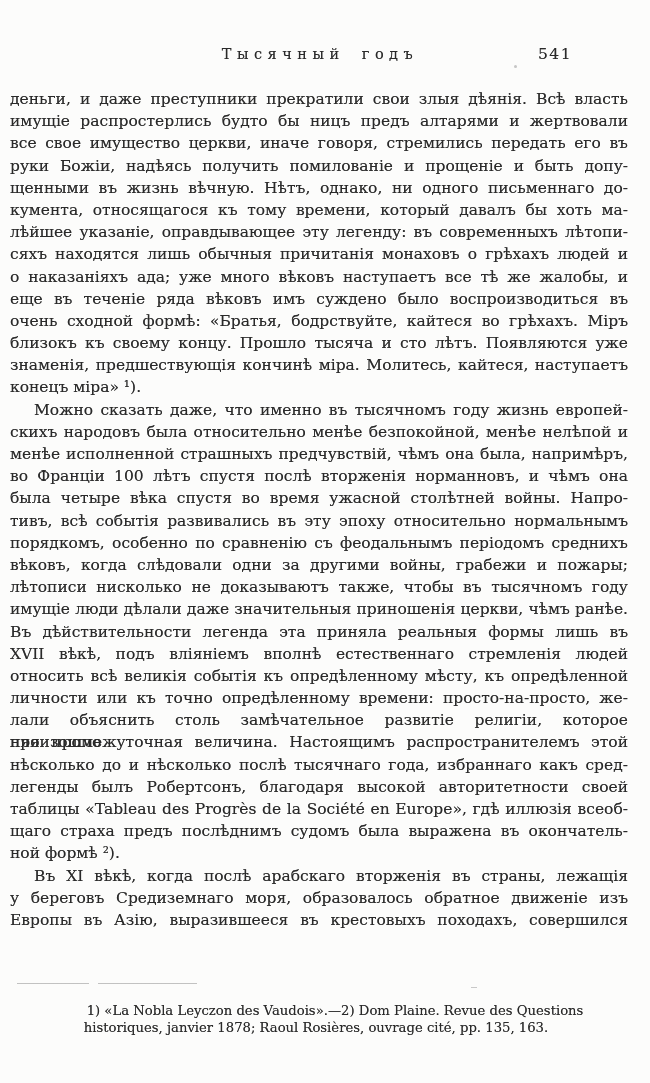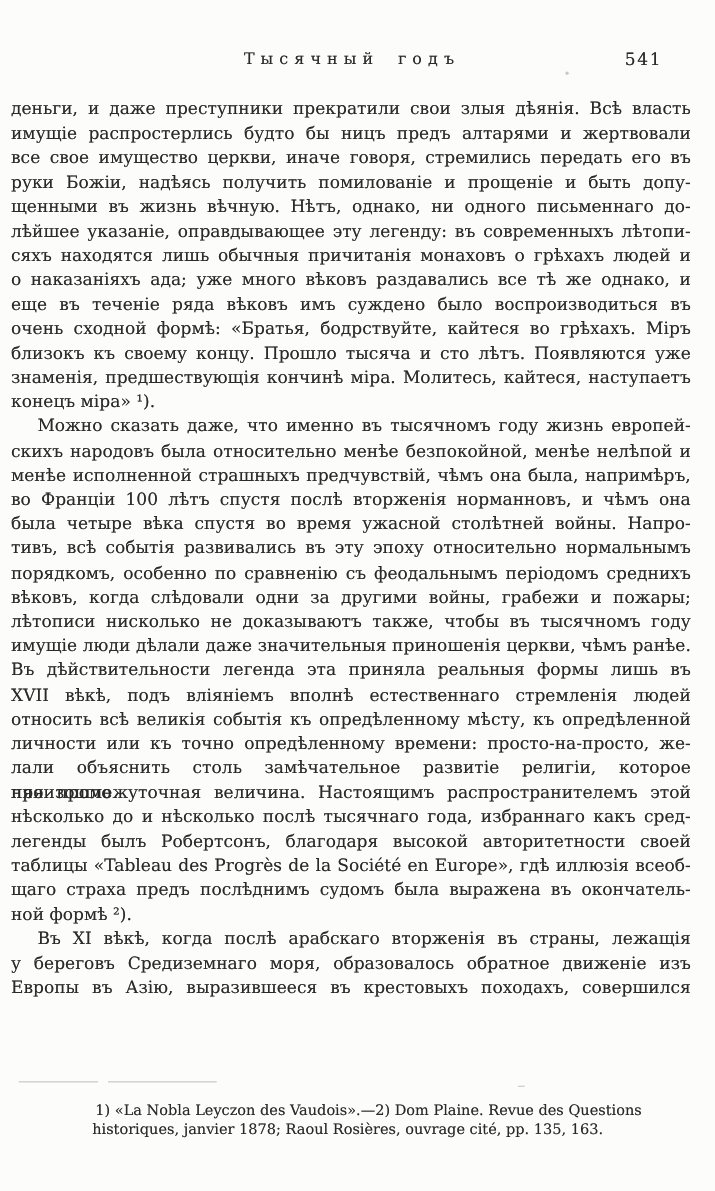--- a/index.html
+++ b/index.html
@@ -27,21 +27,21 @@
     text-align: center;
     font-size: 14.5px;
     letter-spacing: 5.5px;
     word-spacing: 7px;
     white-space: nowrap;
     margin-left: 20px;
   }
   .page-number {
     position: absolute;
     top: 45px;
-    left: 568px;
+    left: 538px;
     font-size: 15.5px;
     letter-spacing: 1.5px;
   }
   .body-text {
     position: absolute;
     left: 10px;
     top: 88px;
     width: 618px;
     font-size: 15.5px;
     line-height: 22.2px;
@@ -93,23 +93,24 @@
 
   <div class="page-number">541</div>
 
   <div class="body-text">
       <div class="paragraph">
         <div class="line">деньги, и даже преступники прекратили свои злыя дѣянія. Всѣ власть</div>
         <div class="line">имущіе распростерлись будто бы ницъ предъ алтарями и жертвовали</div>
         <div class="line">все свое имущество церкви, иначе говоря, стремились передать его въ</div>
         <div class="line">руки Божіи, надѣясь получить помилованіе и прощеніе и быть допу-</div>
         <div class="line">щенными въ жизнь вѣчную. Нѣтъ, однако, ни одного письменнаго до-</div>
+        <div class="line">кумента, относящагося къ тому времени, который давалъ бы хоть ма-</div>
         <div class="line">лѣйшее указаніе, оправдывающее эту легенду: въ современныхъ лѣтопи-</div>
         <div class="line">сяхъ находятся лишь обычныя причитанія монаховъ о грѣхахъ людей и</div>
-        <div class="line">о наказаніяхъ ада; уже много вѣковъ раздавались все тѣ же однако, и</div>
+        <div class="line">о наказаніяхъ ада; уже много вѣковъ наступаетъ все тѣ же жалобы, и</div>
         <div class="line">еще въ теченіе ряда вѣковъ имъ суждено было воспроизводиться въ</div>
         <div class="line">очень сходной формѣ: «Братья, бодрствуйте, кайтеся во грѣхахъ. Міръ</div>
         <div class="line">близокъ къ своему концу. Прошло тысяча и сто лѣтъ. Появляются уже</div>
         <div class="line">знаменія, предшествующія кончинѣ міра. Молитесь, кайтеся, наступаетъ</div>
         <div class="line no-just">конецъ міра» ¹).</div>
       </div>
       <div class="paragraph">
         <div class="line indent">Можно сказать даже, что именно въ тысячномъ году жизнь европей-</div>
         <div class="line">скихъ народовъ была относительно менѣе безпокойной, менѣе нелѣпой и</div>
         <div class="line">менѣе исполненной страшныхъ предчувствій, чѣмъ она была, напримѣръ,</div>

